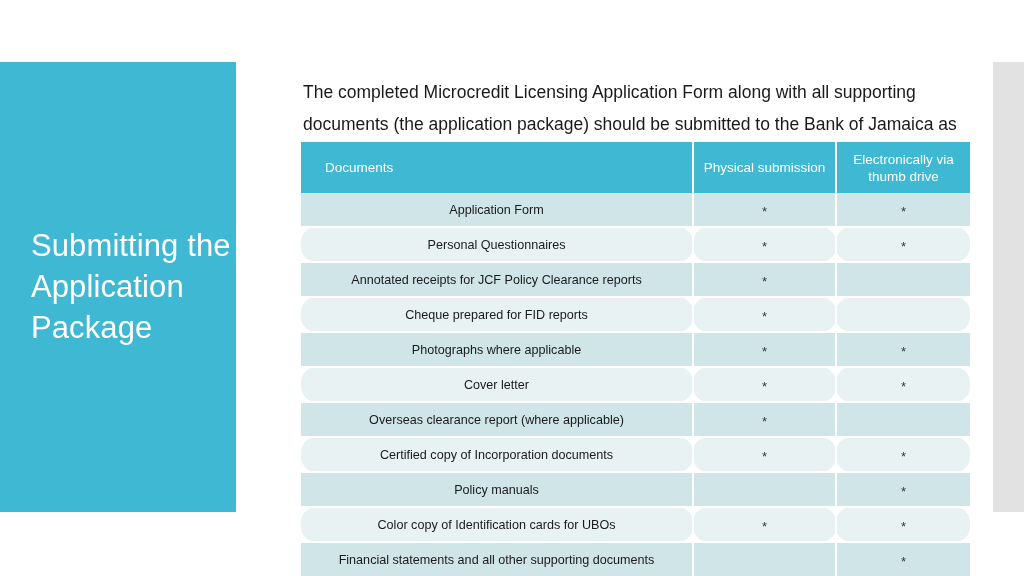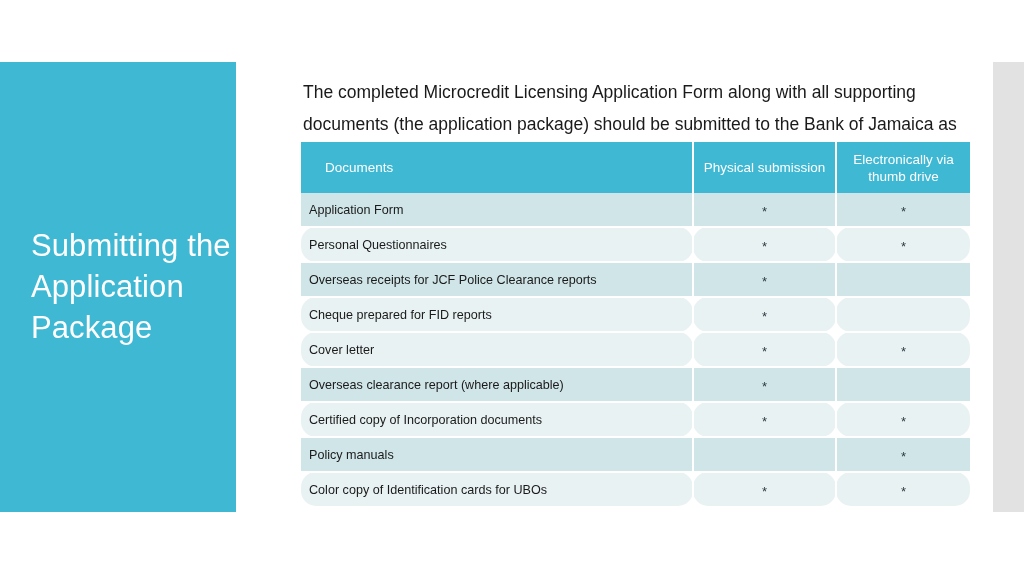--- a/index.html
+++ b/index.html
@@ -108,21 +108,21 @@
   #doc-table tbody tr.odd  td { background: #d0e5e8; }
   #doc-table tbody tr.even td { background: #e9f2f3; border-radius: 15px; }
 
   #doc-table td.mark {
     text-align: center;
     font-size: 13px;
     color: #2c3b42;
     line-height: 1;
     padding-top: 4px;
   }
-  #doc-table td.doc-name { text-align: left; }
+  #doc-table td.doc-name { text-align: center; }
 
   
   #page-number {
     position: absolute;
     left: 996px;
     top: 538px;
     color: #4cb6d4;
     font-size: 12px;
     font-weight: 400;
     margin-top: 48px;
@@ -159,29 +159,34 @@
         <td class="doc-name">Application Form</td>
         <td class="mark">*</td>
         <td class="mark">*</td>
       </tr>
       <tr class="even">
         <td class="doc-name">Personal Questionnaires</td>
         <td class="mark">*</td>
         <td class="mark">*</td>
       </tr>
       <tr class="odd">
-        <td class="doc-name">Overseas receipts for JCF Police Clearance reports</td>
+        <td class="doc-name">Annotated receipts for JCF Policy Clearance reports</td>
         <td class="mark">*</td>
         <td class="mark"></td>
       </tr>
       <tr class="even">
         <td class="doc-name">Cheque prepared for FID reports</td>
         <td class="mark">*</td>
         <td class="mark"></td>
       </tr>
+      <tr class="odd">
+        <td class="doc-name">Photographs where applicable</td>
+        <td class="mark">*</td>
+        <td class="mark">*</td>
+      </tr>
       <tr class="even">
         <td class="doc-name">Cover letter</td>
         <td class="mark">*</td>
         <td class="mark">*</td>
       </tr>
       <tr class="odd">
         <td class="doc-name">Overseas clearance report (where applicable)</td>
         <td class="mark">*</td>
         <td class="mark"></td>
       </tr>
@@ -191,18 +196,23 @@
         <td class="mark">*</td>
       </tr>
       <tr class="odd">
         <td class="doc-name">Policy manuals</td>
         <td class="mark"></td>
         <td class="mark">*</td>
       </tr>
       <tr class="even">
         <td class="doc-name">Color copy of Identification cards for  UBOs</td>
         <td class="mark">*</td>
+        <td class="mark">*</td>
+      </tr>
+      <tr class="odd">
+        <td class="doc-name">Financial statements and all other supporting documents</td>
+        <td class="mark"></td>
         <td class="mark">*</td>
       </tr>
     </tbody>
 </table>
 
 <div id="page-number">38</div>
 
 </body></html>

